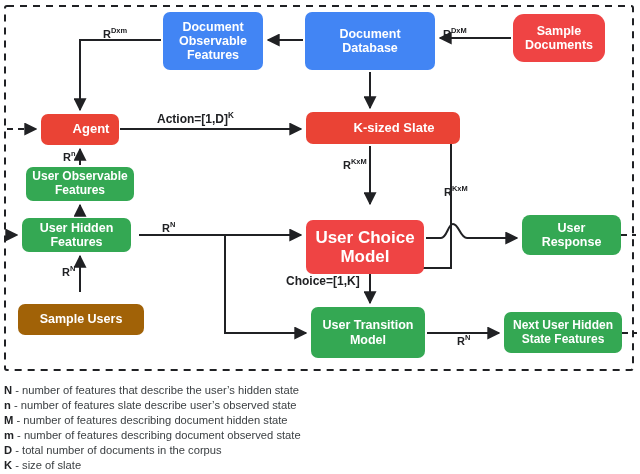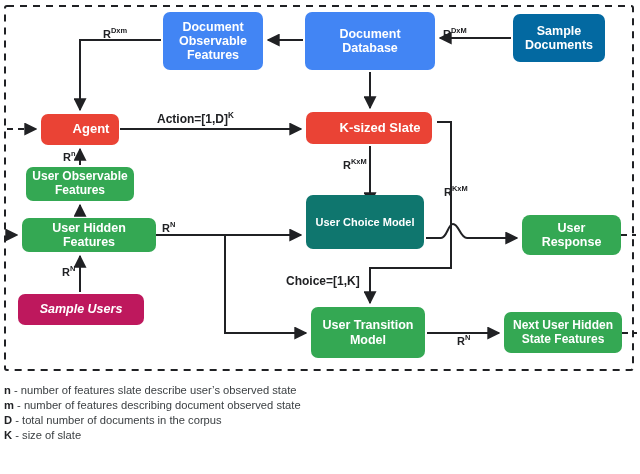--- a/index.html
+++ b/index.html
@@ -70,45 +70,45 @@
   </svg>
 
   <div class="node n-blue" style="left: 163px; top: 12px; width: 100px; height: 58px; font-size: 12.5px; background: rgb(66, 133, 244);">
     <span>Document<br>Observable<br>Features</span>
   </div>
 
   <div class="node n-blue" style="left: 305px; top: 12px; width: 130px; height: 58px; font-size: 12.5px; background: rgb(66, 133, 244);">
     <span>Document<br>Database</span>
   </div>
 
-  <div class="node n-blue" style="left: 513px; top: 14px; width: 92px; height: 48px; font-size: 12.5px; background: #0369a1;">
+  <div class="node n-blue" style="left: 513px; top: 14px; width: 92px; height: 48px; font-size: 12.5px; background: #ef4444; border-radius: 11px;">
     <span>Sample<br>Documents</span>
   </div>
 
   <div class="node n-red" style="left: 41px; top: 114px; width: 78px; height: 31px; font-size: 13px; background: rgb(234, 67, 53);">
     <span>Agent</span>
   </div>
 
-  <div class="node n-red" style="left: 306px; top: 112px; width: 126px; height: 32px; font-size: 13px; background: rgb(234, 67, 53);">
+  <div class="node n-red" style="left: 306px; top: 112px; width: 154px; height: 32px; font-size: 13px; background: rgb(234, 67, 53);">
     <span>K-sized Slate</span>
   </div>
 
   <div class="node n-green" style="left: 26px; top: 167px; width: 108px; height: 34px; font-size: 12px; background: rgb(52, 168, 83);">
     <span>User Observable<br>Features</span>
   </div>
 
-  <div class="node n-green" style="left: 22px; top: 218px; width: 134px; height: 34px; font-size: 12.5px; background: rgb(52, 168, 83);">
+  <div class="node n-green" style="left: 22px; top: 218px; width: 109px; height: 34px; font-size: 12.5px; background: rgb(52, 168, 83);">
     <span>User Hidden<br>Features</span>
   </div>
 
-  <div class="node n-green" style="left: 18px; top: 294px; width: 126px; height: 31px; font-size: 12.5px; background: #be185d; font-style: italic;">
+  <div class="node n-green" style="left: 18px; top: 304px; width: 126px; height: 31px; font-size: 12.5px; background: #a16207;">
     <span>Sample Users</span>
   </div>
 
-  <div class="node n-green" style="left: 306px; top: 195px; width: 118px; height: 54px; font-size: 11px; background: #0f766e;">
+  <div class="node n-green" style="left: 306px; top: 220px; width: 118px; height: 54px; font-size: 17px; background: #ef4444;">
     <span>User Choice Model</span>
   </div>
 
   <div class="node n-green" style="left: 522px; top: 215px; width: 99px; height: 40px; font-size: 12.5px; background: rgb(52, 168, 83); border-radius: 8px;">
     <span>User<br>Response</span>
   </div>
 
   <div class="node n-green" style="left: 311px; top: 307px; width: 114px; height: 51px; font-size: 12.5px; background: rgb(52, 168, 83); align-items: center;">
     <span>User Transition<br>Model</span>
   </div>
@@ -122,19 +122,21 @@
   <div class="elabel" style="left:157px;top:112px;font-size:12px;text-align:center;">Action=[1,D]<sup>K</sup></div>
   <div class="elabel" style="left:63px;top:150px;font-size:11px;">R<sup>n</sup></div>
   <div class="elabel" style="left:343px;top:158px;font-size:11px;">R<sup>KxM</sup></div>
   <div class="elabel" style="left:444px;top:185px;font-size:11px;">R<sup>KxM</sup></div>
   <div class="elabel" style="left:162px;top:221px;font-size:11px;">R<sup>N</sup></div>
   <div class="elabel" style="left:62px;top:265px;font-size:11px;">R<sup>N</sup></div>
   <div class="elabel" style="left:286px;top:275px;font-size:12px;">Choice=[1,K]</div>
   <div class="elabel" style="left:457px;top:334px;font-size:11px;">R<sup>N</sup></div>
 
   <div class="legend">
+      <div class="legend-row"><b>N</b><span> - number of features that describe the user’s hidden state</span></div>
       <div class="legend-row"><b>n</b><span> - number of features slate describe user’s observed state</span></div>
+      <div class="legend-row"><b>M</b><span> - number of features describing document hidden state</span></div>
       <div class="legend-row"><b>m</b><span> - number of features describing document observed state</span></div>
       <div class="legend-row"><b>D</b><span> - total number of documents in the corpus</span></div>
       <div class="legend-row"><b>K</b><span> - size of slate</span></div>
     </div>
 
 </div>
 
 </body></html>

